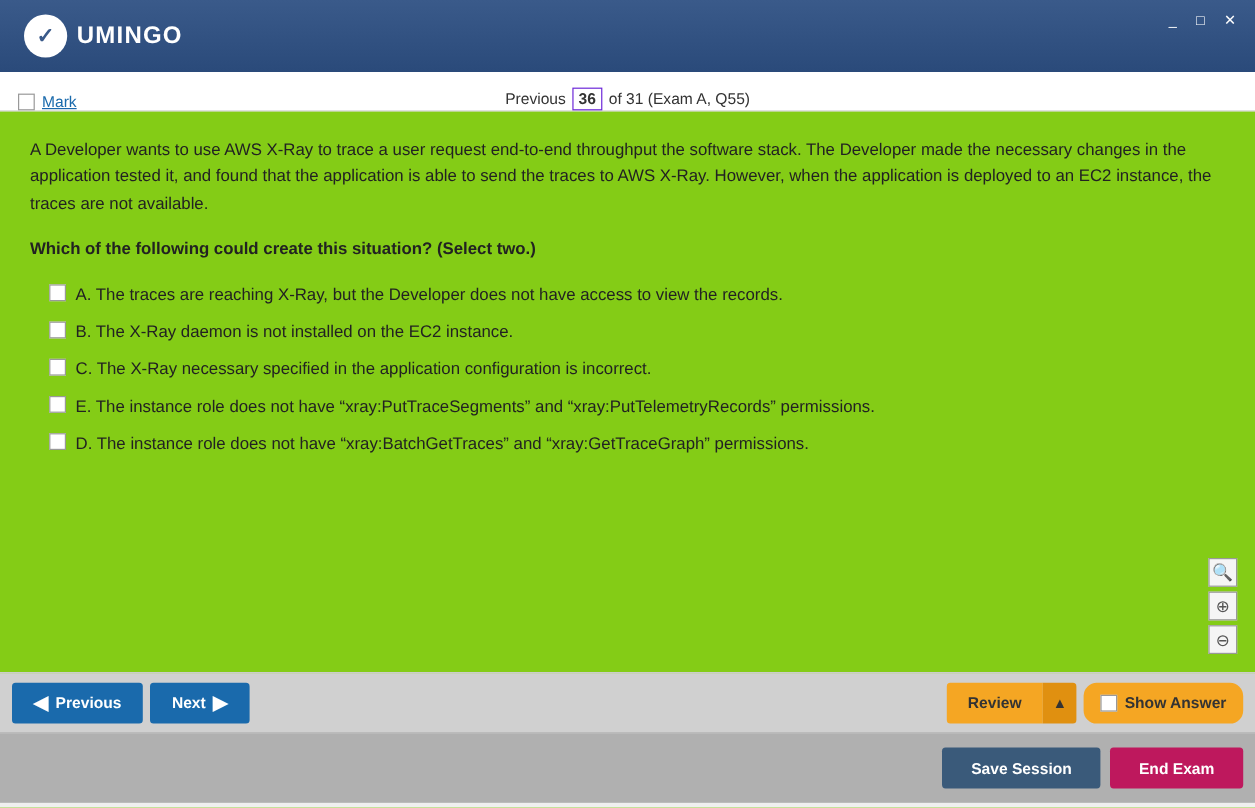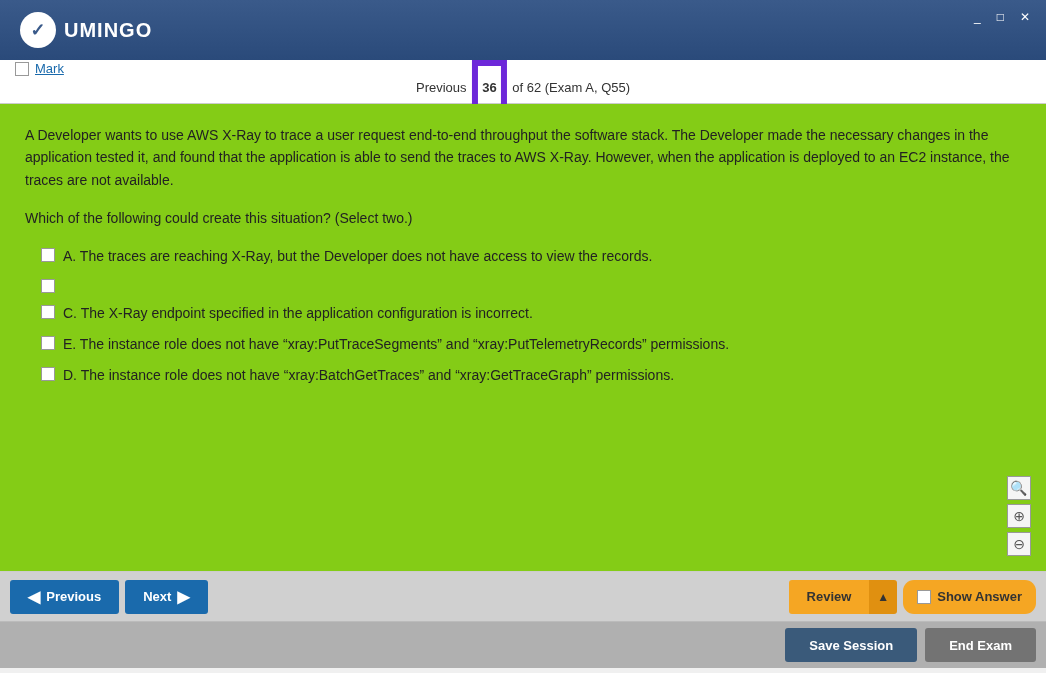--- a/index.html
+++ b/index.html
@@ -56,23 +56,23 @@
       gap: 4px;
       font-size: 12px;
       color: white;
     }
     .win-ctrl { cursor: pointer; padding: 2px 6px; }
 
     
     #toolbar {
       background: white;
       border-bottom: 1px solid #ccc;
-      height: 44px;
-      display: flex;
-      align-items: flex-start;
+      height: 33px;
+      display: flex;
+      align-items: flex-end;
       padding: 0 15px;
       position: relative;
     }
     #mark-area {
       display: flex;
       align-items: center;
       gap: 6px;
     }
     #mark-checkbox {
       width: 14px;
@@ -88,22 +88,22 @@
     }
     #question-info {
       position: absolute;
       left: 50%;
       transform: translateX(-50%);
       font-size: 13px;
       color: #333;
     }
     #question-num-box {
       display: inline-block;
-      border: 6px solid #6d28d9;
-      padding: 14px 4px;
+      border: 1px solid #6d28d9;
+      padding: 1px 4px;
       font-weight: bold;
       margin: 0 2px;
     }
 
     
     #main-content {
       background: #84cc16;
       height: 468px;
       padding: 20px 25px 15px 25px;
       overflow-y: auto;
@@ -114,20 +114,21 @@
       font-size: 14px;
       line-height: 1.6;
       color: #222;
       margin-bottom: 16px;
     }
     #question-prompt {
       font-size: 14px;
       line-height: 1.6;
       color: #222;
       margin-bottom: 16px;
+      font-weight: bold;
     }
     #answers-list {
       list-style: none;
     }
     #answers-list li {
       display: flex;
       align-items: flex-start;
       gap: 8px;
       margin-bottom: 10px;
       font-size: 14px;
@@ -239,42 +240,42 @@
       width: 14px;
       height: 14px;
       background: white;
       border: 1px solid #999;
       flex-shrink: 0;
     }
 
     
     #action-bar {
       background: #b0b0b0;
-      height: 46px;
+      height: 58px;
       display: flex;
       align-items: center;
       justify-content: flex-end;
       padding: 0 10px;
       gap: 8px;
     }
     .action-btn {
       height: 34px;
       padding: 0 24px;
       border: none;
       cursor: pointer;
       font-size: 13px;
       font-weight: bold;
       border-radius: 3px;
       color: white;
     }
     #save-btn {
       background: #3a5a7a;
     }
     #end-btn {
-      background: #737373;
+      background: #be185d;
     }
 
     
     #main-content::-webkit-scrollbar { width: 12px; }
     #main-content::-webkit-scrollbar-track { background: #f0f0f0; }
     #main-content::-webkit-scrollbar-thumb { background: #bbb; border-radius: 4px; }
   </style>
 </head>
 <body>
 
@@ -293,38 +294,39 @@
 </div>
 
 <div id="toolbar">
   <div id="mark-area">
     <div id="mark-checkbox" class="answer-checkbox"></div>
     <span id="mark-label">Mark</span>
   </div>
   <div id="question-info">
     <span>Previous</span>
     <span id="question-num-box">36</span>
-    <span>of 62 (Exam A, Q55)</span>
+    <span>of 31 (Exam A, Q55)</span>
   </div>
 </div>
 
 <div id="main-content">
   <p id="question-text">A Developer wants to use AWS X-Ray to trace a user request end-to-end throughput the software stack. The Developer made the necessary changes in the application tested it, and found that the application is able to send the traces to AWS X-Ray. However, when the application is deployed to an EC2 instance, the traces are not available.</p>
   <p id="question-prompt">Which of the following could create this situation? (Select two.)</p>
   <ul id="answers-list">
   <li>
         <div class="answer-checkbox"></div>
         <span>A. The traces are reaching X-Ray, but the Developer does not have access to view the records.</span>
       </li>
       <li>
         <div class="answer-checkbox"></div>
+        <span>B. The X-Ray daemon is not installed on the EC2 instance.</span>
       </li>
       <li>
         <div class="answer-checkbox"></div>
-        <span>C. The X-Ray endpoint specified in the application configuration is incorrect.</span>
+        <span>C. The X-Ray necessary specified in the application configuration is incorrect.</span>
       </li>
       <li>
         <div class="answer-checkbox"></div>
         <span>E. The instance role does not have “xray:PutTraceSegments” and “xray:PutTelemetryRecords” permissions.</span>
       </li>
       <li>
         <div class="answer-checkbox"></div>
         <span>D. The instance role does not have “xray:BatchGetTraces” and “xray:GetTraceGraph” permissions.</span>
       </li>
     </ul>

